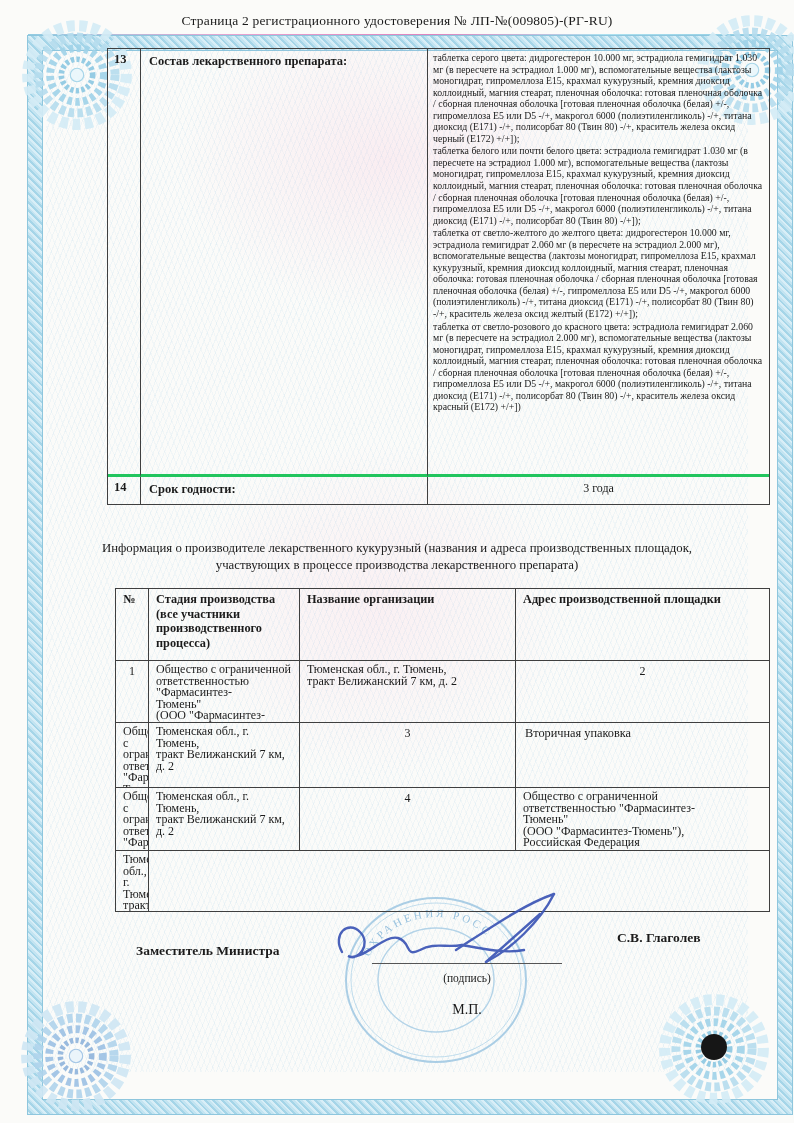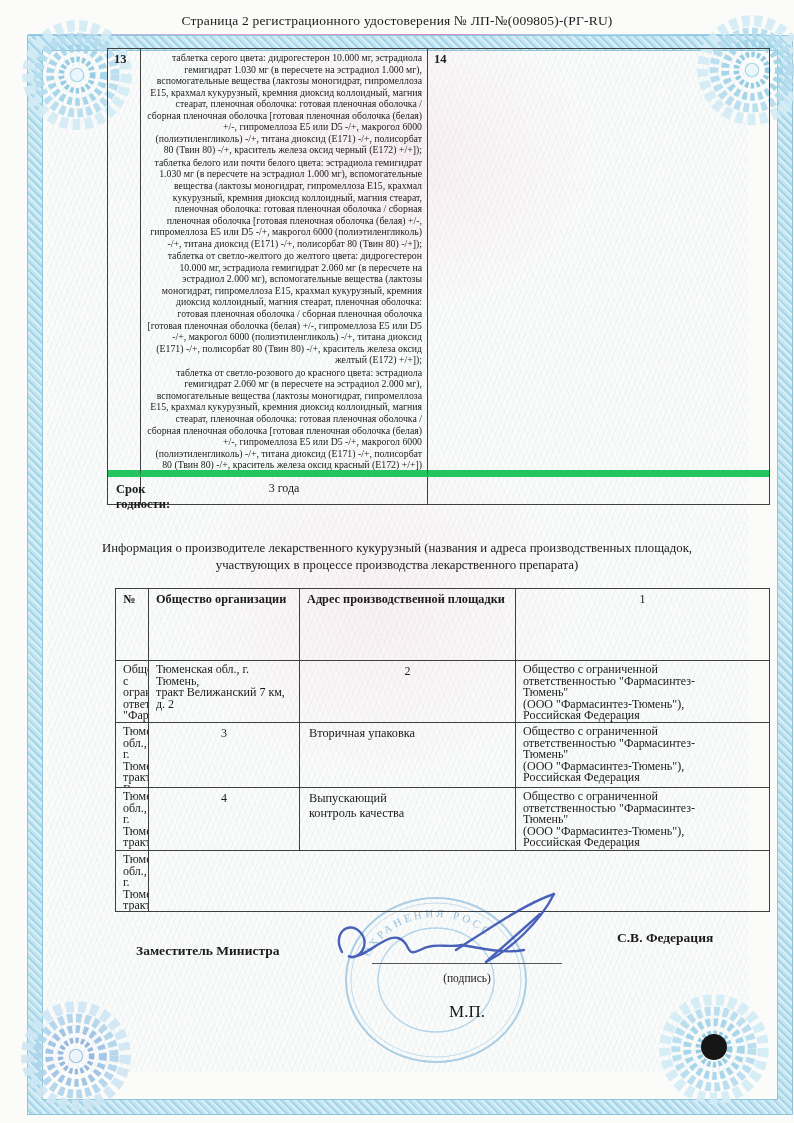--- a/index.html
+++ b/index.html
@@ -35,27 +35,27 @@
   .page-header{
     position:absolute;left:0;top:13px;width:794px;text-align:center;
     font-size:13.5px;letter-spacing:.2px;z-index:2;
   }
   
   .t1{
     position:absolute;left:107px;top:48px;width:661px;z-index:2;
     display:grid;grid-template-columns:33px 287px 341px;grid-template-rows:428px 27px;
     border:1px solid #3f3f3f;
   }
-  .t1 > div{border-right:1px solid #3f3f3f;border-bottom:7px solid #22c55e;box-sizing:border-box;}
+  .t1 > div{border-right:1px solid #3f3f3f;border-bottom:3px solid #22c55e;box-sizing:border-box;}
   .t1 > div:nth-child(3n){border-right:none;}
   .t1 > div:nth-child(n+4){border-bottom:none;}
   .cell-num{font-weight:bold;font-size:12.5px;padding:3px 0 0 6px;}
   .cell-label{font-weight:bold;font-size:12.5px;padding:5px 6px 0 8px;}
   .cell-comp{padding:3px 5px 0 5px;}
-  .cell-comp p{margin:0 0 1px 0;font-size:9.8px;line-height:11.55px;text-align:right;}
+  .cell-comp p{margin:0 0 1px 0;font-size:9.8px;line-height:11.55px;}
   .cell-center{font-size:12px;text-align:center;padding-top:4px;}
   
   .mfr-intro{
     position:absolute;left:77px;top:540px;width:640px;z-index:2;
     text-align:center;font-size:12.8px;line-height:16.5px;
   }
   .t2{
     position:absolute;left:115px;top:588px;width:653px;z-index:2;
     display:grid;grid-template-columns:33px 151px 216px 253px;
     grid-template-rows:72px 62px 65px 63px 60px;
@@ -68,21 +68,21 @@
   .t2 .h-num{text-align:center;padding-left:0;}
   .t2 .c-num{font-size:12px;text-align:center;padding-top:3px;}
   .t2 .c-stage{font-size:12.3px;line-height:14.5px;padding:3px 5px 0 9px;}
   .t2 .c-org,.t2 .c-addr{font-size:12px;line-height:11.5px;padding:3px 5px 0 7px;}
   .pre{white-space:pre-line;}
   
   .official-title{position:absolute;left:136px;top:943px;font-weight:bold;font-size:13.5px;z-index:3;}
   .official-name{position:absolute;left:617px;top:930px;font-weight:bold;font-size:13.5px;z-index:3;}
   .sig-line{position:absolute;left:372px;top:963px;width:190px;border-top:1.2px solid #555;z-index:3;}
   .sig-caption{position:absolute;left:372px;top:972px;width:190px;text-align:center;font-size:11.5px;z-index:3;}
-  .seal-caption{position:absolute;left:372px;top:1002px;width:190px;text-align:center;font-size:17px;z-index:3;}
+  .seal-caption{position:absolute;left:372px;top:1002px;width:190px;text-align:center;font-size:14px;z-index:3;}
   .stamp{position:absolute;left:338px;top:892px;z-index:1;opacity:.85;}
   .signature{position:absolute;left:328px;top:888px;z-index:3;}
   .punch-dot{position:absolute;left:701px;top:1034px;width:26px;height:26px;border-radius:50%;background:#161616;z-index:4;}
 </style>
 </head>
 <body>
 
 <div class="frame-top-accent"></div>
 <div class="frame"></div>
 <div class="texture"></div>
@@ -121,36 +121,41 @@
     <circle cx="50" cy="50" r="24" stroke="#a0d3e9" stroke-width="7" stroke-dasharray="4 3"></circle>
     <circle cx="50" cy="50" r="14" stroke="#8cc8e2" stroke-width="5" stroke-dasharray="3 2"></circle>
     <circle cx="50" cy="50" r="6" fill="#eaf7fc" stroke="#9fd2e8"></circle>
   </g>
 </svg>
 
 <div class="page-header">Страница 2 регистрационного удостоверения № ЛП-№(009805)-(РГ-RU)</div>
 
 <div class="t1">
   <div class="cell-num">13</div>
+  <div class="cell-label">Состав лекарственного препарата:</div>
   <div class="cell-comp">
     <p>таблетка серого цвета: дидрогестерон 10.000 мг, эстрадиола гемигидрат 1.030 мг (в пересчете на эстрадиол 1.000 мг), вспомогательные вещества (лактозы моногидрат, гипромеллоза Е15, крахмал кукурузный, кремния диоксид коллоидный, магния стеарат, пленочная оболочка: готовая пленочная оболочка / сборная пленочная оболочка [готовая пленочная оболочка (белая) +/-, гипромеллоза Е5 или D5 -/+, макрогол 6000 (полиэтиленгликоль) -/+, титана диоксид (Е171) -/+, полисорбат 80 (Твин 80) -/+, краситель железа оксид черный (Е172) +/+]);</p>
     <p>таблетка белого или почти белого цвета: эстрадиола гемигидрат 1.030 мг (в пересчете на эстрадиол 1.000 мг), вспомогательные вещества (лактозы моногидрат, гипромеллоза Е15, крахмал кукурузный, кремния диоксид коллоидный, магния стеарат, пленочная оболочка: готовая пленочная оболочка / сборная пленочная оболочка [готовая пленочная оболочка (белая) +/-, гипромеллоза Е5 или D5 -/+, макрогол 6000 (полиэтиленгликоль) -/+, титана диоксид (Е171) -/+, полисорбат 80 (Твин 80) -/+]);</p>
     <p>таблетка от светло-желтого до желтого цвета: дидрогестерон 10.000 мг, эстрадиола гемигидрат 2.060 мг (в пересчете на эстрадиол 2.000 мг), вспомогательные вещества (лактозы моногидрат, гипромеллоза Е15, крахмал кукурузный, кремния диоксид коллоидный, магния стеарат, пленочная оболочка: готовая пленочная оболочка / сборная пленочная оболочка [готовая пленочная оболочка (белая) +/-, гипромеллоза Е5 или D5 -/+, макрогол 6000 (полиэтиленгликоль) -/+, титана диоксид (Е171) -/+, полисорбат 80 (Твин 80) -/+, краситель железа оксид желтый (Е172) +/+]);</p>
     <p>таблетка от светло-розового до красного цвета: эстрадиола гемигидрат 2.060 мг (в пересчете на эстрадиол 2.000 мг), вспомогательные вещества (лактозы моногидрат, гипромеллоза Е15, крахмал кукурузный, кремния диоксид коллоидный, магния стеарат, пленочная оболочка: готовая пленочная оболочка / сборная пленочная оболочка [готовая пленочная оболочка (белая) +/-, гипромеллоза Е5 или D5 -/+, макрогол 6000 (полиэтиленгликоль) -/+, титана диоксид (Е171) -/+, полисорбат 80 (Твин 80) -/+, краситель железа оксид красный (Е172) +/+])</p>
   </div>
   <div class="cell-num">14</div>
   <div class="cell-label">Срок годности:</div>
   <div class="cell-center">3 года</div>
 </div>
 
 <div class="mfr-intro">Информация о производителе лекарственного кукурузный (названия и адреса производственных площадок, участвующих в процессе производства лекарственного препарата)</div>
 
 <div class="t2">
   <div class="h h-num">№</div>
-  <div class="h">Общество организации</div>
+  <div class="h pre">Стадия производства
+(все участники
+производственного
+процесса)</div>
+  <div class="h">Название организации</div>
   <div class="h">Адрес производственной площадки</div>
 
   <div class="c-num">1</div>
   <div class="c-org pre">Общество с ограниченной
 ответственностью "Фармасинтез-
 Тюмень"
 (ООО "Фармасинтез-Тюмень"),
 Российская Федерация</div>
   <div class="c-addr pre">Тюменская обл., г. Тюмень,
 тракт Велижанский 7 км, д. 2</div>
@@ -168,22 +173,20 @@
   <div class="c-stage pre">Вторичная упаковка</div>
   <div class="c-org pre">Общество с ограниченной
 ответственностью "Фармасинтез-
 Тюмень"
 (ООО "Фармасинтез-Тюмень"),
 Российская Федерация</div>
   <div class="c-addr pre">Тюменская обл., г. Тюмень,
 тракт Велижанский 7 км, д. 2</div>
 
   <div class="c-num">4</div>
-  <div class="c-stage pre">Выпускающий
-контроль качества</div>
   <div class="c-org pre">Общество с ограниченной
 ответственностью "Фармасинтез-
 Тюмень"
 (ООО "Фармасинтез-Тюмень"),
 Российская Федерация</div>
   <div class="c-addr pre">Тюменская обл., г. Тюмень,
 тракт Велижанский 7 км, д. 2</div>
 </div>
 
 <svg class="stamp" width="196" height="176" viewBox="0 0 196 176">
@@ -202,15 +205,15 @@
     <path d="M128,62 C156,44 196,16 226,6"></path>
     <path d="M226,6 C212,34 182,62 158,74"></path>
     <path d="M158,74 L212,26"></path>
     <path d="M134,57 C150,60 176,66 196,62"></path>
   </g>
 </svg>
 <div class="sig-line"></div>
 <div class="official-title">Заместитель Министра</div>
 <div class="sig-caption">(подпись)</div>
 <div class="seal-caption">М.П.</div>
-<div class="official-name">С.В. Федерация</div>
+<div class="official-name">С.В. Глаголев</div>
 
 <div class="punch-dot"></div>
 
 </body></html>

